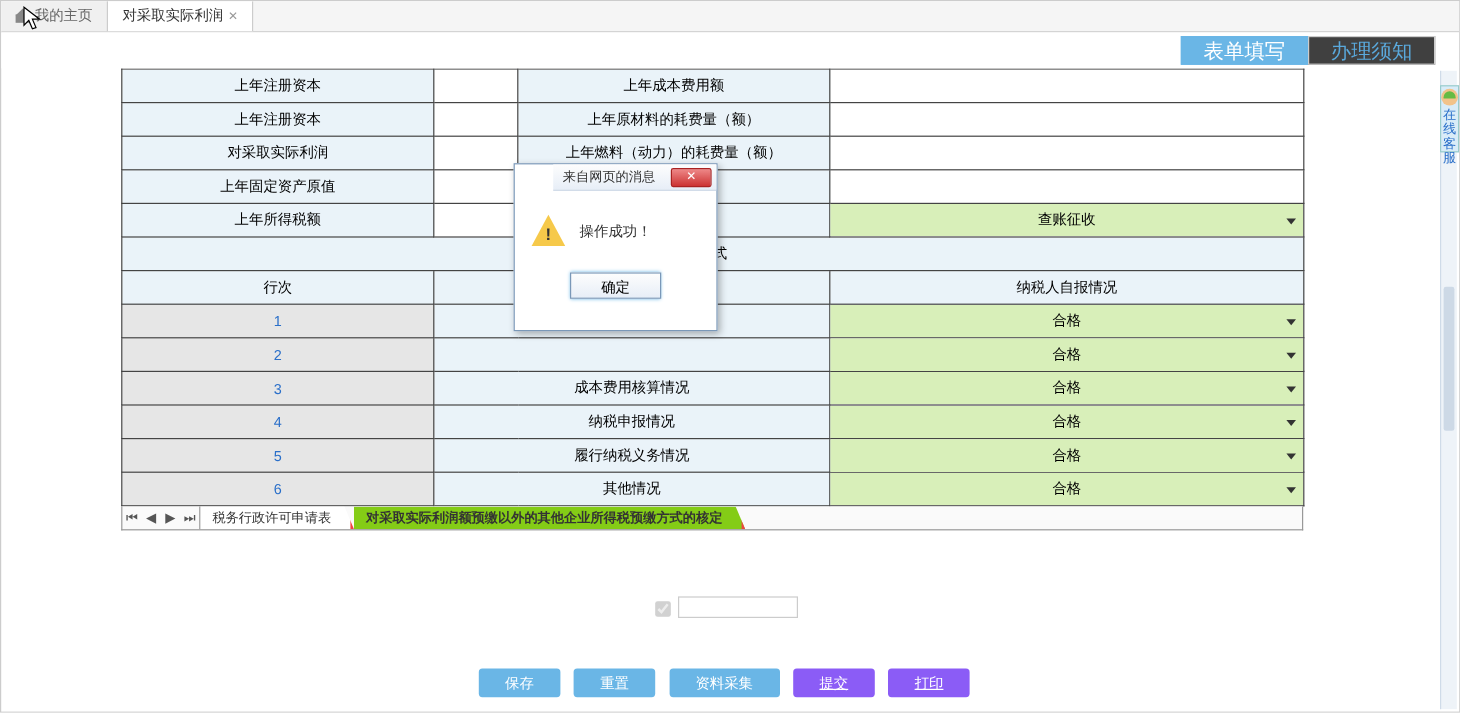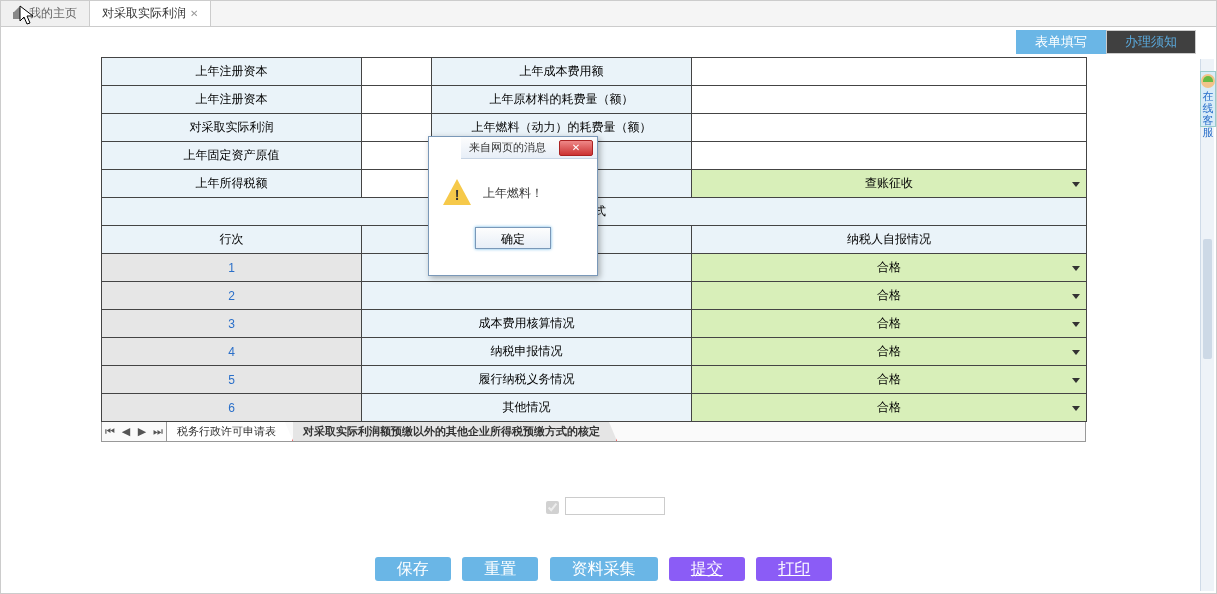--- a/index.html
+++ b/index.html
@@ -8,49 +8,49 @@
 
   .tabs-bar { height: 26px; background: #f5f5f5; border-bottom: 1px solid #ccc; display: flex; align-items: stretch; }
   .tab { display: flex; align-items: center; padding: 0 12px; border-right: 1px solid #ccc; background: #f0f0f0; color: #666; gap: 4px; cursor: pointer; }
   .tab.active { background: #fff; color: #333; }
   .tab .close-x { color: #999; font-size: 10px; }
   .home-icon { display: inline-block; width: 12px; height: 10px; position: relative; }
   .home-icon::before { content: ""; position: absolute; left: 0; top: 3px; width: 12px; height: 7px; background: #888; }
   .home-icon::after { content: ""; position: absolute; left: 0; top: -2px; border-left: 6px solid transparent; border-right: 6px solid transparent; border-bottom: 6px solid #888; }
 
   .action-bar { height: 30px; background: #fff; display: flex; justify-content: flex-end; align-items: center; padding-right: 20px; gap: 0; }
-  .action-btn { height: 24px; padding: 0 18px; display: flex; align-items: center; font-size: 13px; cursor: pointer; }
+  .action-btn { height: 24px; padding: 0 18px; display: flex; align-items: center; font-size: 17px; cursor: pointer; }
   .action-btn.primary { background: #6ab6e6; color: #fff; border: 1px solid #6ab6e6; }
   .action-btn.secondary { background: #404040; color: #5aa9dc; border: 1px solid #ccc; }
 
   .content-area { position: absolute; top: 56px; left: 10px; right: 20px; bottom: 0; overflow: auto; }
 
   table.main-table { width: 985px; margin-left: 90px; border-collapse: collapse; table-layout: fixed; }
   table.main-table td { border: 1px solid #444; height: 28px; text-align: center; vertical-align: middle; padding: 0 4px; }
   .hdr-blue { background: #eaf3f9; }
   .cell-white { background: #fff; }
   .cell-gray { background: #e6e6e6; }
   .cell-green { background: #d8efb9; }
   .section-hdr { background: #eaf3f9; font-weight: normal; }
   .blue-num { color: #2a6fc9; }
   .select-cell { position: relative; }
   .select-cell::after { content: ""; position: absolute; right: 6px; top: 50%; margin-top: -2px; border-left: 4px solid transparent; border-right: 4px solid transparent; border-top: 5px solid #333; }
 
   .sheet-tabs { width: 985px; margin-left: 90px; height: 20px; border: 1px solid #999; border-top: none; background: #fafafa; display: flex; align-items: stretch; font-size: 11px; }
   .nav-btns { display: flex; align-items: center; border-right: 1px solid #999; }
   .nav-btn { width: 16px; text-align: center; color: #555; cursor: pointer; }
-  .sheet-tab { padding: 0 10px; display: flex; align-items: center; border-right: 1px solid #ef4444; background: #fff; color: #333; cursor: pointer; clip-path: polygon(0 0, calc(100% - 8px) 0, 100% 100%, 0 100%); padding-right: 16px; }
-  .sheet-tab.active { background: #e5e5e5; font-weight: bold; }
+  .sheet-tab { padding: 0 10px; display: flex; align-items: center; border-right: 3px solid #ef4444; background: #fff; color: #333; cursor: pointer; clip-path: polygon(0 0, calc(100% - 8px) 0, 100% 100%, 0 100%); padding-right: 16px; }
+  .sheet-tab.active { background: #84cc16; font-weight: bold; }
 
   .sms-row { margin-top: 55px; text-align: center; color: #777; }
   .sms-row input[type="checkbox"] { vertical-align: middle; accent-color: #5aa9dc; }
   .sms-row input[type="text"] { height: 18px; width: 100px; border: 1px solid #ccc; background: #fff; }
 
   .bottom-btns { margin-top: 40px; text-align: center; }
-  .bottom-btns .btn { display: inline-block; height: 24px; line-height: 24px; padding: 0 22px; margin: 0 4px; border-radius: 3px; font-size: 16px; color: #fff; cursor: pointer; }
+  .bottom-btns .btn { display: inline-block; height: 24px; line-height: 24px; padding: 0 22px; margin: 0 4px; border-radius: 3px; font-size: 12px; color: #fff; cursor: pointer; }
   .btn-blue { background: #6ab6e6; }
   .btn-gray { background: #8b5cf6; color: #fff; cursor: default; text-decoration: underline; }
 
   .side-widget { position: absolute; right: 0; top: 70px; width: 16px; height: 56px; background: #d9ecf8; border: 1px solid #9cc; font-size: 11px; text-align: center; color: #2a6fc9; padding-top: 2px; line-height: 12px; }
   .side-widget .agent { width: 14px; height: 14px; border-radius: 50%; background: #f2c38a; margin: 0 auto 2px; position: relative; }
   .side-widget .agent::after { content: ""; position: absolute; left: 2px; top: 2px; width: 10px; height: 6px; border-radius: 5px 5px 0 0; background: #6b4; }
 
   .modal { position: absolute; left: 427px; top: 135px; width: 170px; background: #fff; border: 1px solid #7a98b8; box-shadow: 2px 2px 6px rgba(0,0,0,0.3); }
   .modal-title { height: 22px; background: linear-gradient(#fdfdfd, #e7eef7); border-bottom: 1px solid #c7d4e4; display: flex; align-items: center; justify-content: space-between; padding: 0 4px 0 8px; font-size: 11px; color: #333; margin-left: 32px; }
   .modal-close { width: 34px; height: 16px; background: linear-gradient(#e88, #c33); border: 1px solid #a22; border-radius: 2px; color: #fff; text-align: center; font-size: 10px; line-height: 14px; cursor: pointer; }
@@ -214,21 +214,21 @@
     <span>客服</span>
   </div>
 
   <div class="modal">
     <div class="modal-title">
       <span>来自网页的消息</span>
       <span class="modal-close">✕</span>
     </div>
     <div class="modal-body">
       <span class="warn-icon"></span>
-      <span class="modal-msg">上年燃料！</span>
+      <span class="modal-msg">操作成功！</span>
     </div>
     <div class="modal-footer">
       <button class="modal-ok">确定</button>
     </div>
   </div>
 
   <div class="cursor-arrow">
     <svg viewBox="0 0 16 22">
         <path d="M1 1 L1 16 L5 12 L8 19 L11 18 L8 11 L14 11 Z" fill="#fff" stroke="#000" stroke-width="1"></path>
       </svg>

